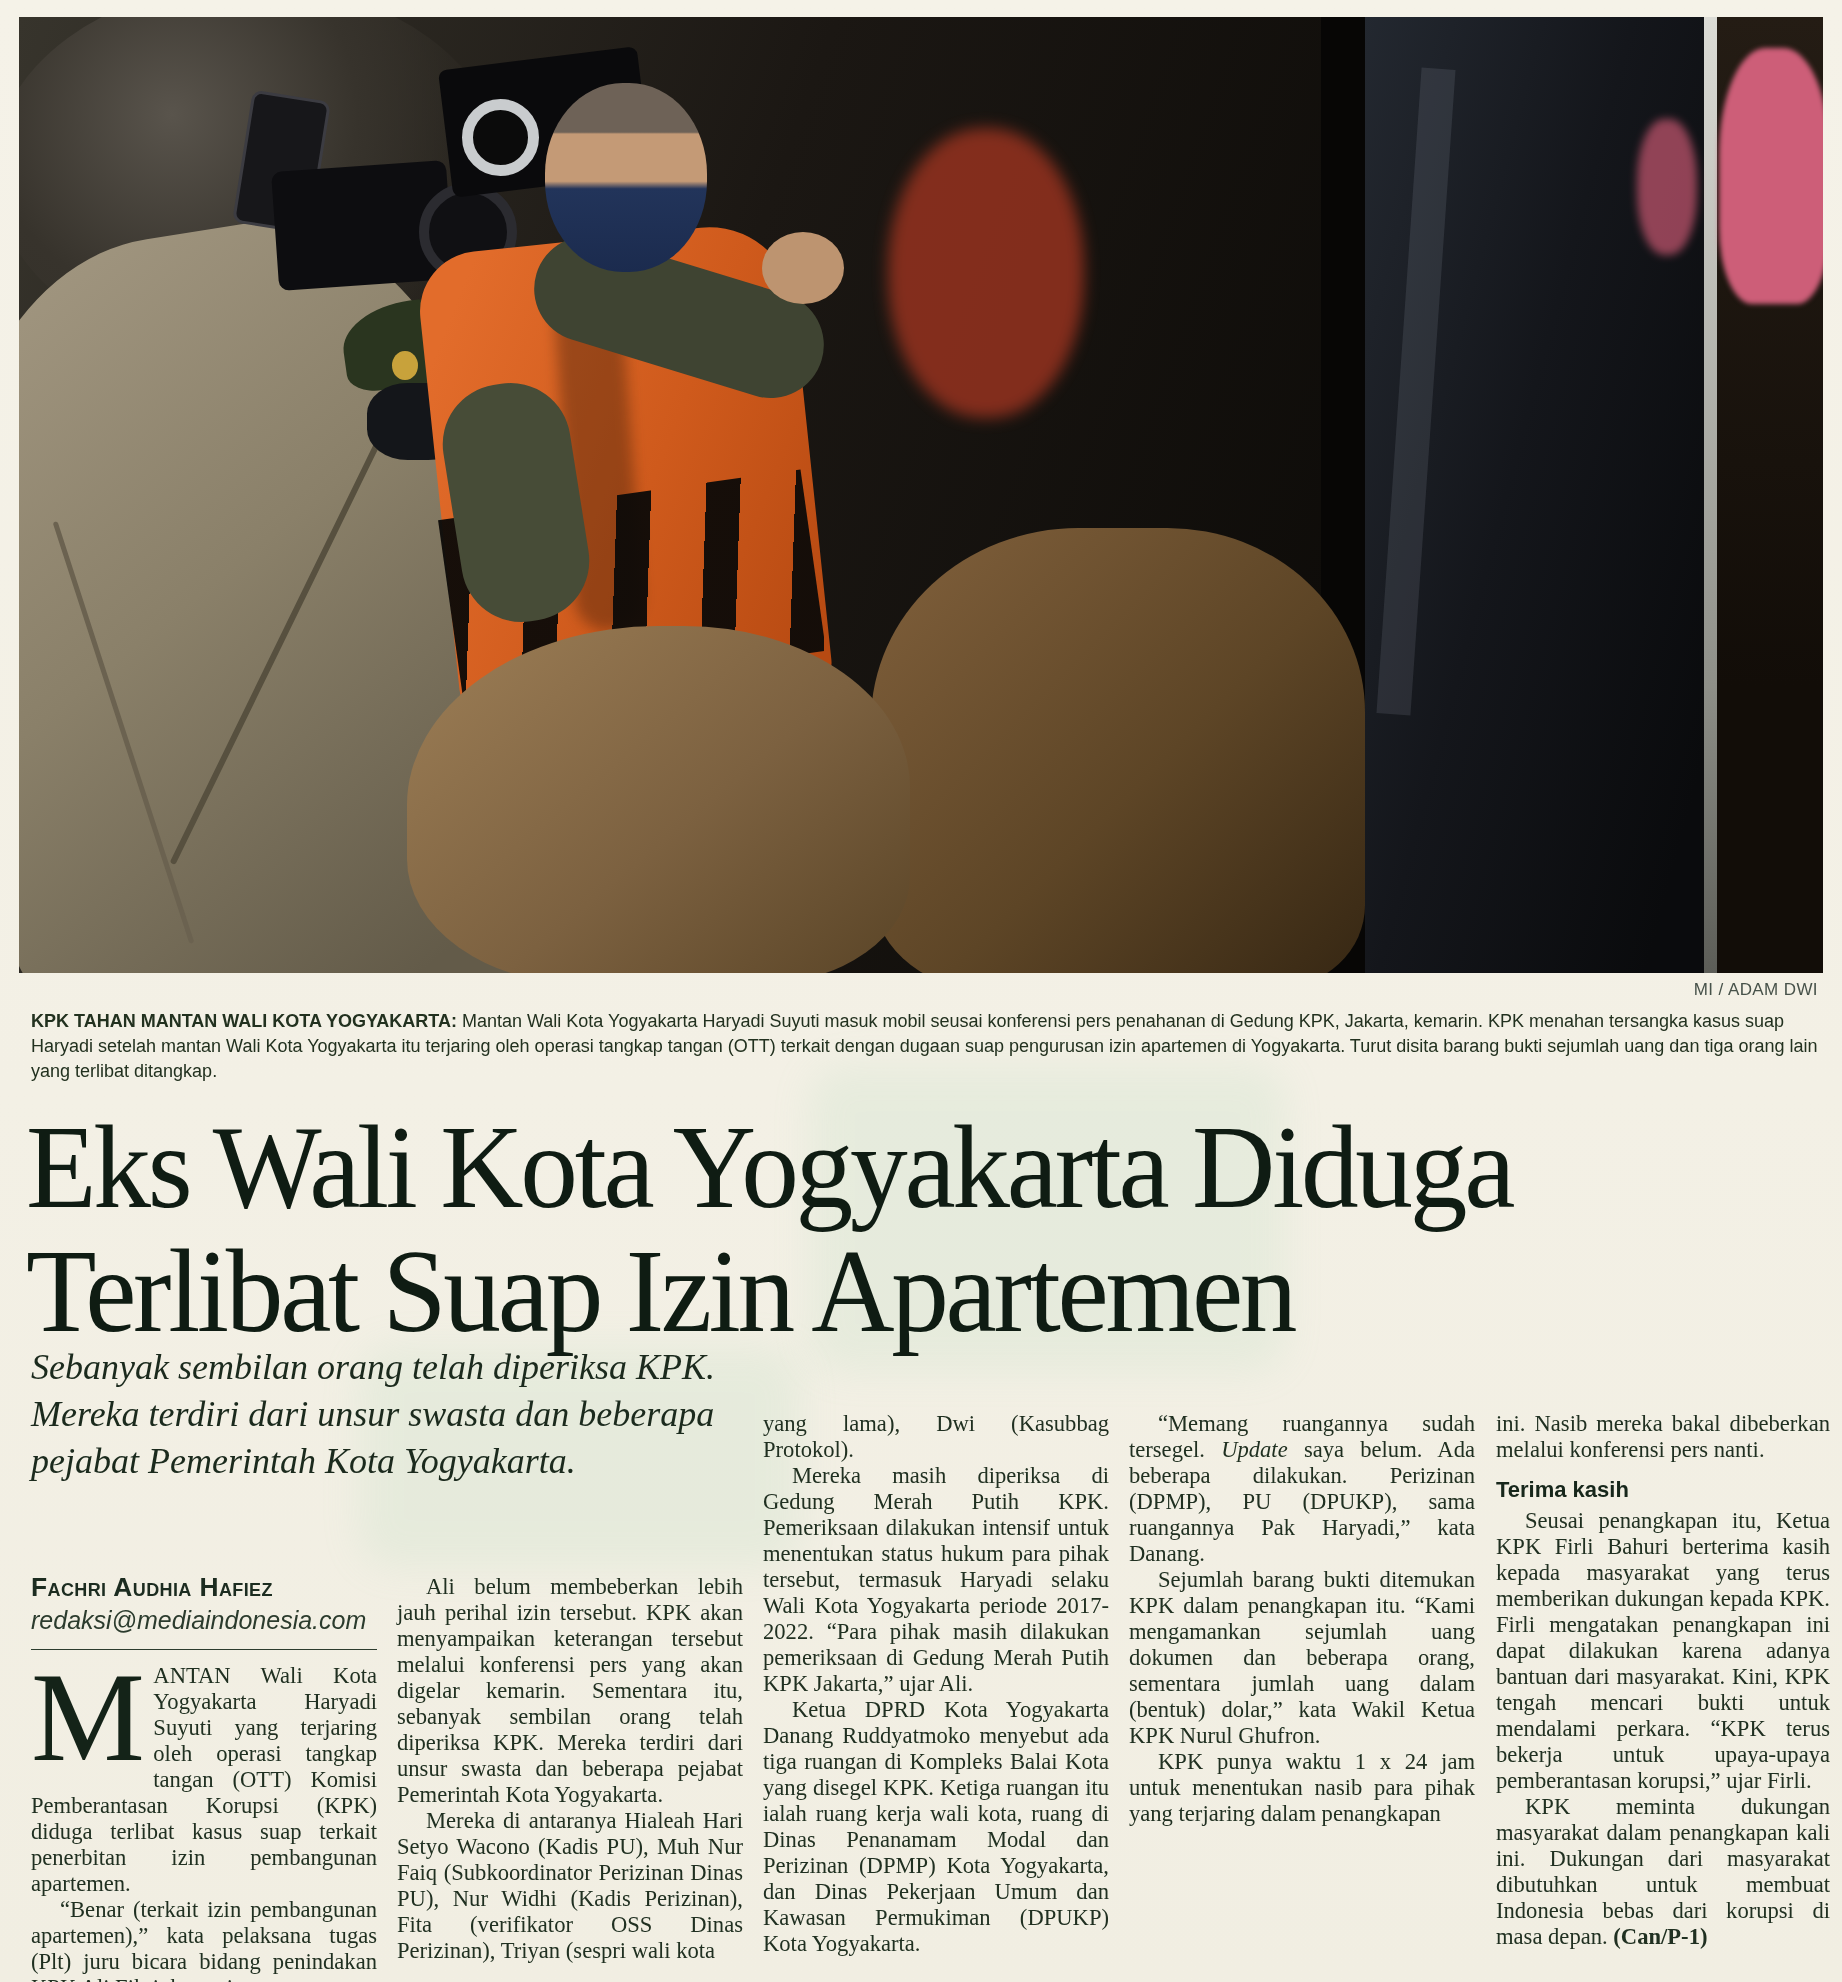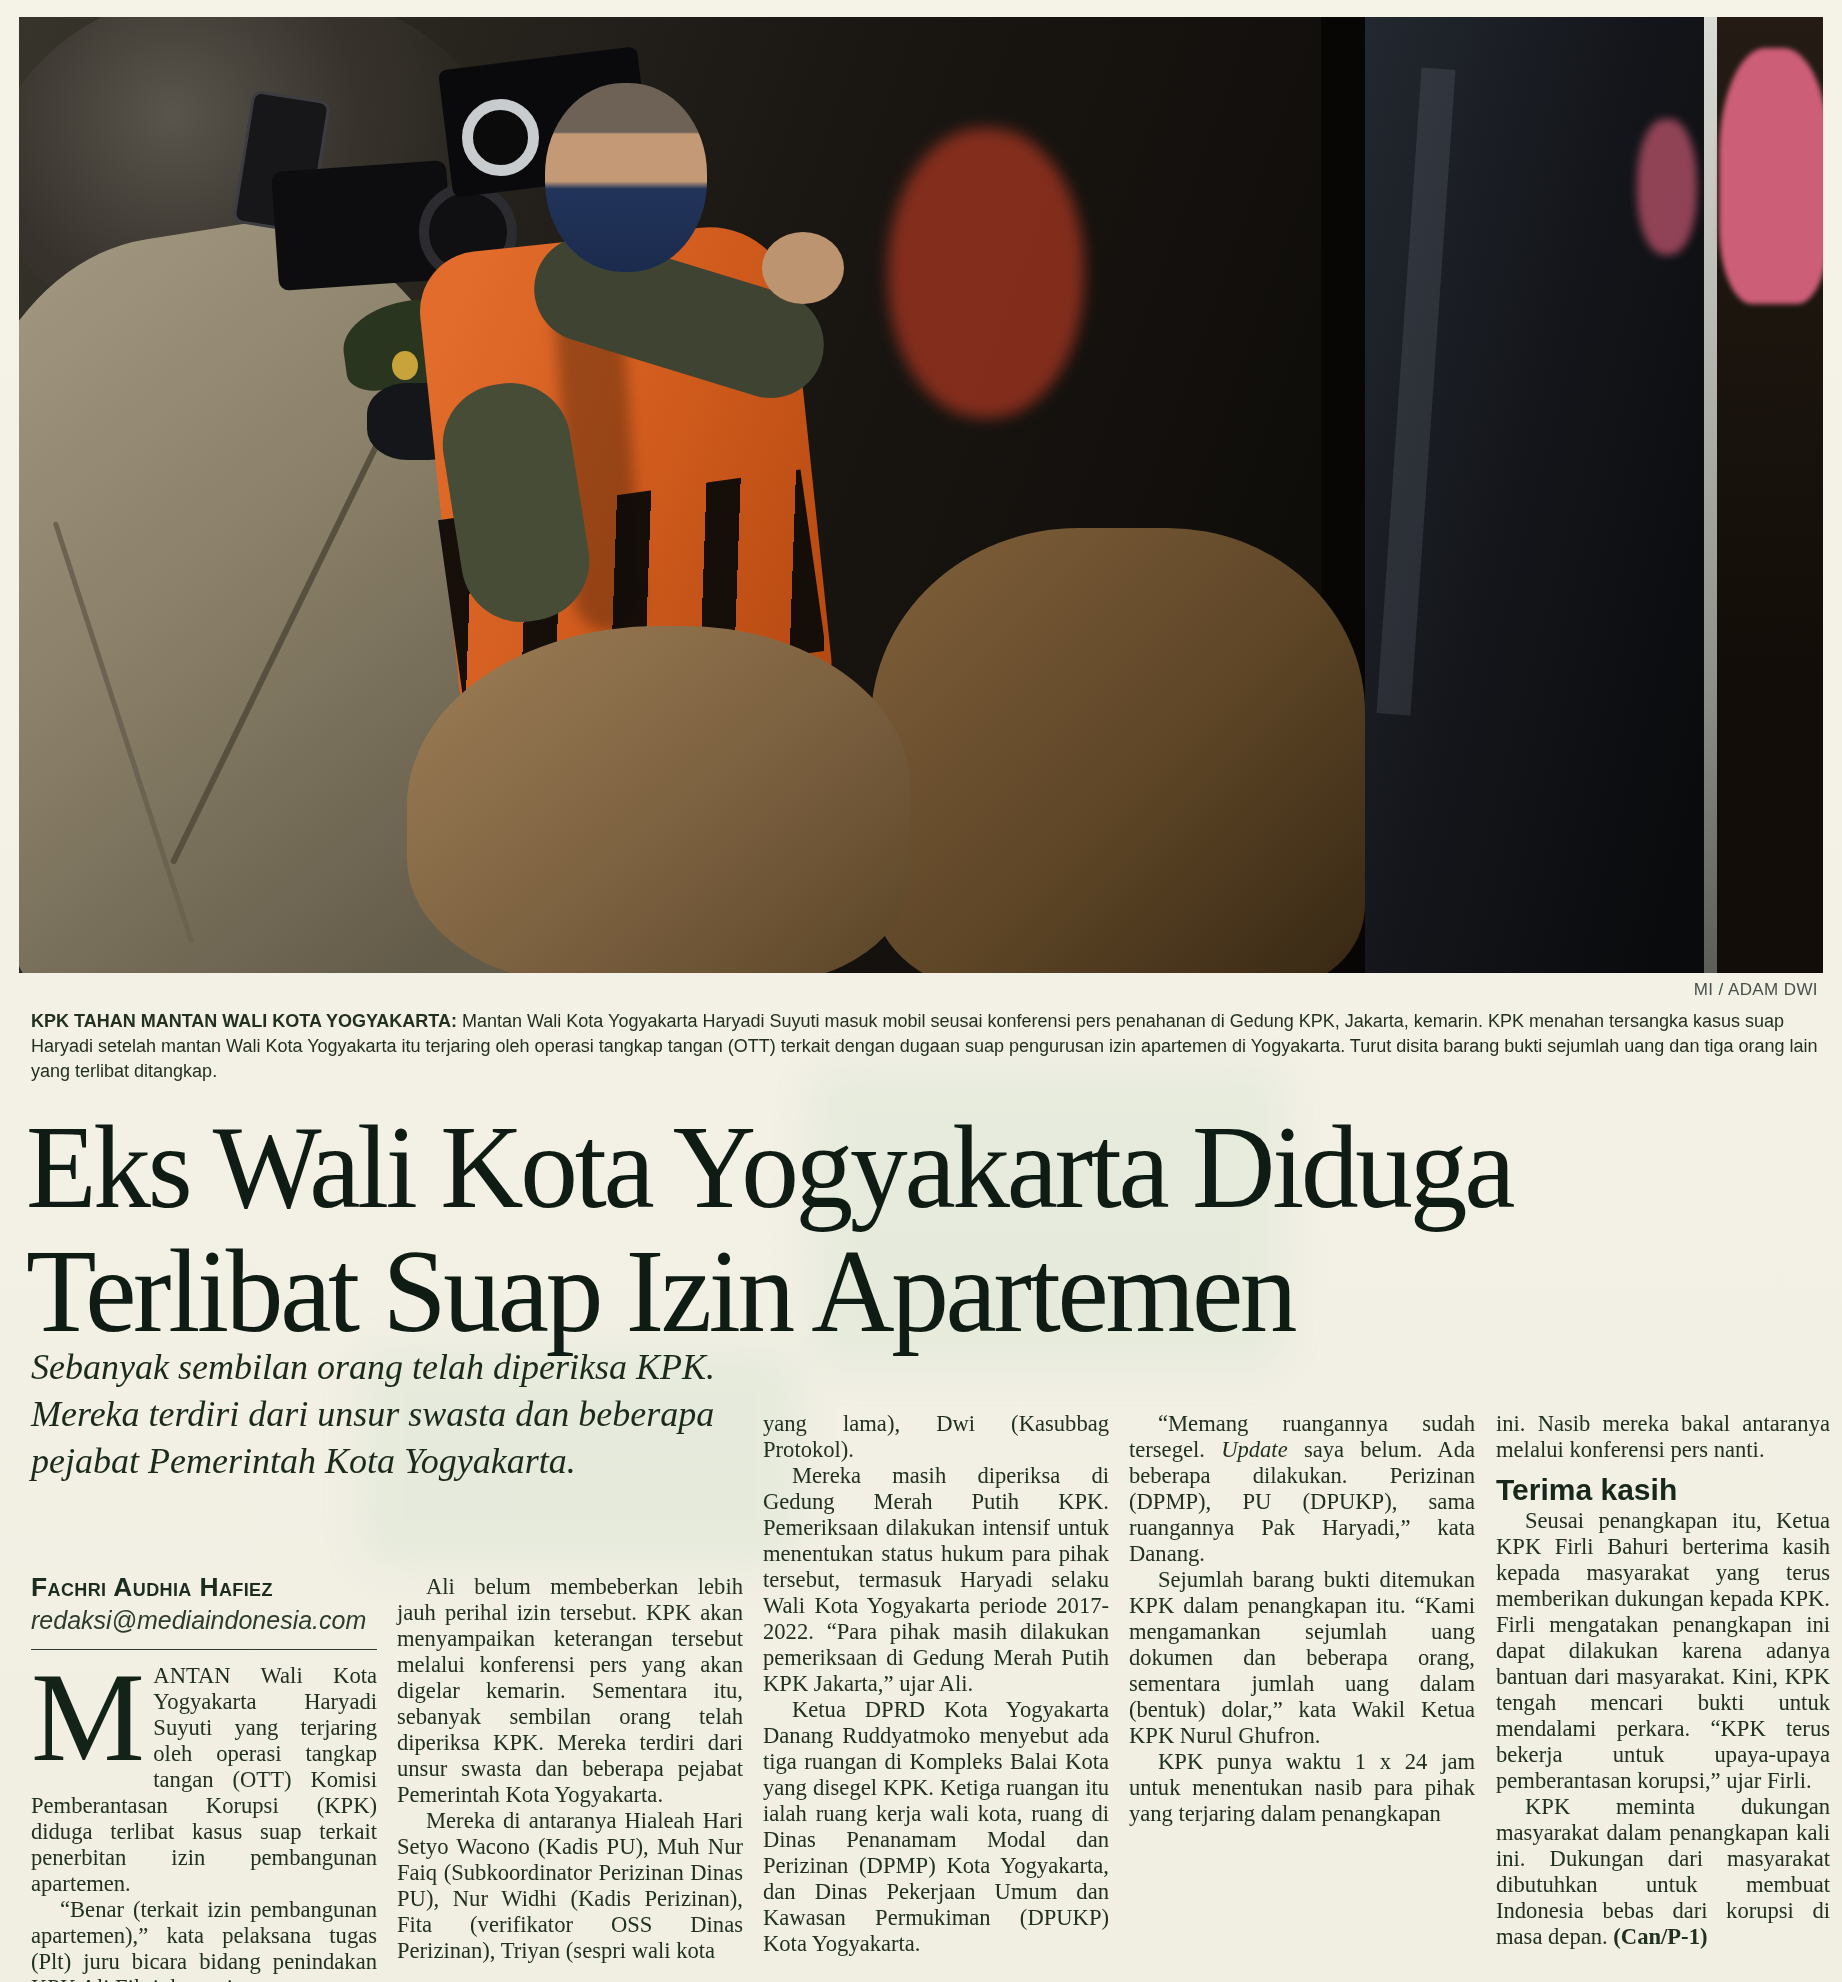--- a/index.html
+++ b/index.html
@@ -83,21 +83,21 @@
   
   .col{position:absolute;width:346px;font-size:22.6px;line-height:26px;text-align:justify;color:#203021;}
   .col p{margin:0;text-indent:29px;}
   .col p.noindent{text-indent:0;}
   .col1{left:31px;top:1663px;}
   .col2{left:397px;top:1574px;}
   .col3{left:763px;top:1411px;}
   .col4{left:1129px;top:1411px;}
   .col5{left:1496px;top:1411px;width:334px;}
   .dropcap{float:left;font-size:128px;line-height:99px;padding:5.1px 8.5px 0 0;color:#142318;font-family:"Liberation Serif",serif;}
-  .subhead{font-family:"Liberation Sans",sans-serif;font-weight:700;font-size:30px;color:#17271b;
+  .subhead{font-family:"Liberation Sans",sans-serif;font-weight:700;font-size:22px;color:#17271b;
     margin:13.6px 0 5.1px 0 !important;text-indent:0 !important;text-align:left;}
   .sig{font-weight:700;}
   .ital{font-style:italic;}
 </style>
 </head>
 <body>
 
 <div class="page">
 
   <div class="bleed b1"></div>
@@ -169,20 +169,20 @@
     <p>Ketua DPRD Kota Yogyakarta Danang Ruddyatmoko menyebut ada tiga ruangan di Kompleks Balai Kota yang disegel KPK. Ketiga ruangan itu ialah ruang kerja wali kota, ruang di Dinas Penanamam Modal dan Perizinan (DPMP) Kota Yogyakarta, dan Dinas Pekerjaan Umum dan Kawasan Permukiman (DPUKP) Kota Yogyakarta.</p>
   </div>
 
   <div class="col col4">
     <p><span>“Memang ruangannya sudah tersegel. </span><span class="ital">Update</span><span> saya belum. Ada beberapa dilakukan. Perizinan (DPMP), PU (DPUKP), sama ruangannya Pak Haryadi,” kata Danang.</span></p>
     <p>Sejumlah barang bukti ditemukan KPK dalam penangkapan itu. “Kami mengamankan sejumlah uang dokumen dan beberapa orang, sementara jumlah uang dalam (bentuk) dolar,” kata Wakil Ketua KPK Nurul Ghufron.</p>
     <p>KPK punya waktu 1 x 24 jam untuk menentukan nasib para pihak yang terjaring dalam penangkapan</p>
   </div>
 
   <div class="col col5">
-    <p class="noindent">ini. Nasib mereka bakal antaranya melalui konferensi pers nanti.</p>
+    <p class="noindent">ini. Nasib mereka bakal dibeberkan melalui konferensi pers nanti.</p>
     <p class="subhead">Terima kasih</p>
     <p>Seusai penangkapan itu, Ketua KPK Firli Bahuri berterima kasih kepada masyarakat yang terus memberikan dukungan kepada KPK. Firli mengatakan penangkapan ini dapat dilakukan karena adanya bantuan dari masyarakat. Kini, KPK tengah mencari bukti untuk mendalami perkara. “KPK terus bekerja untuk upaya-upaya pemberantasan korupsi,” ujar Firli.</p>
     <p><span>KPK meminta dukungan masyarakat dalam penangkapan kali ini. Dukungan dari masyarakat dibutuhkan untuk membuat Indonesia bebas dari korupsi di masa depan. </span><span class="sig">(Can/P-1)</span></p>
   </div>
 
 </div>
 
 
 </body></html>

